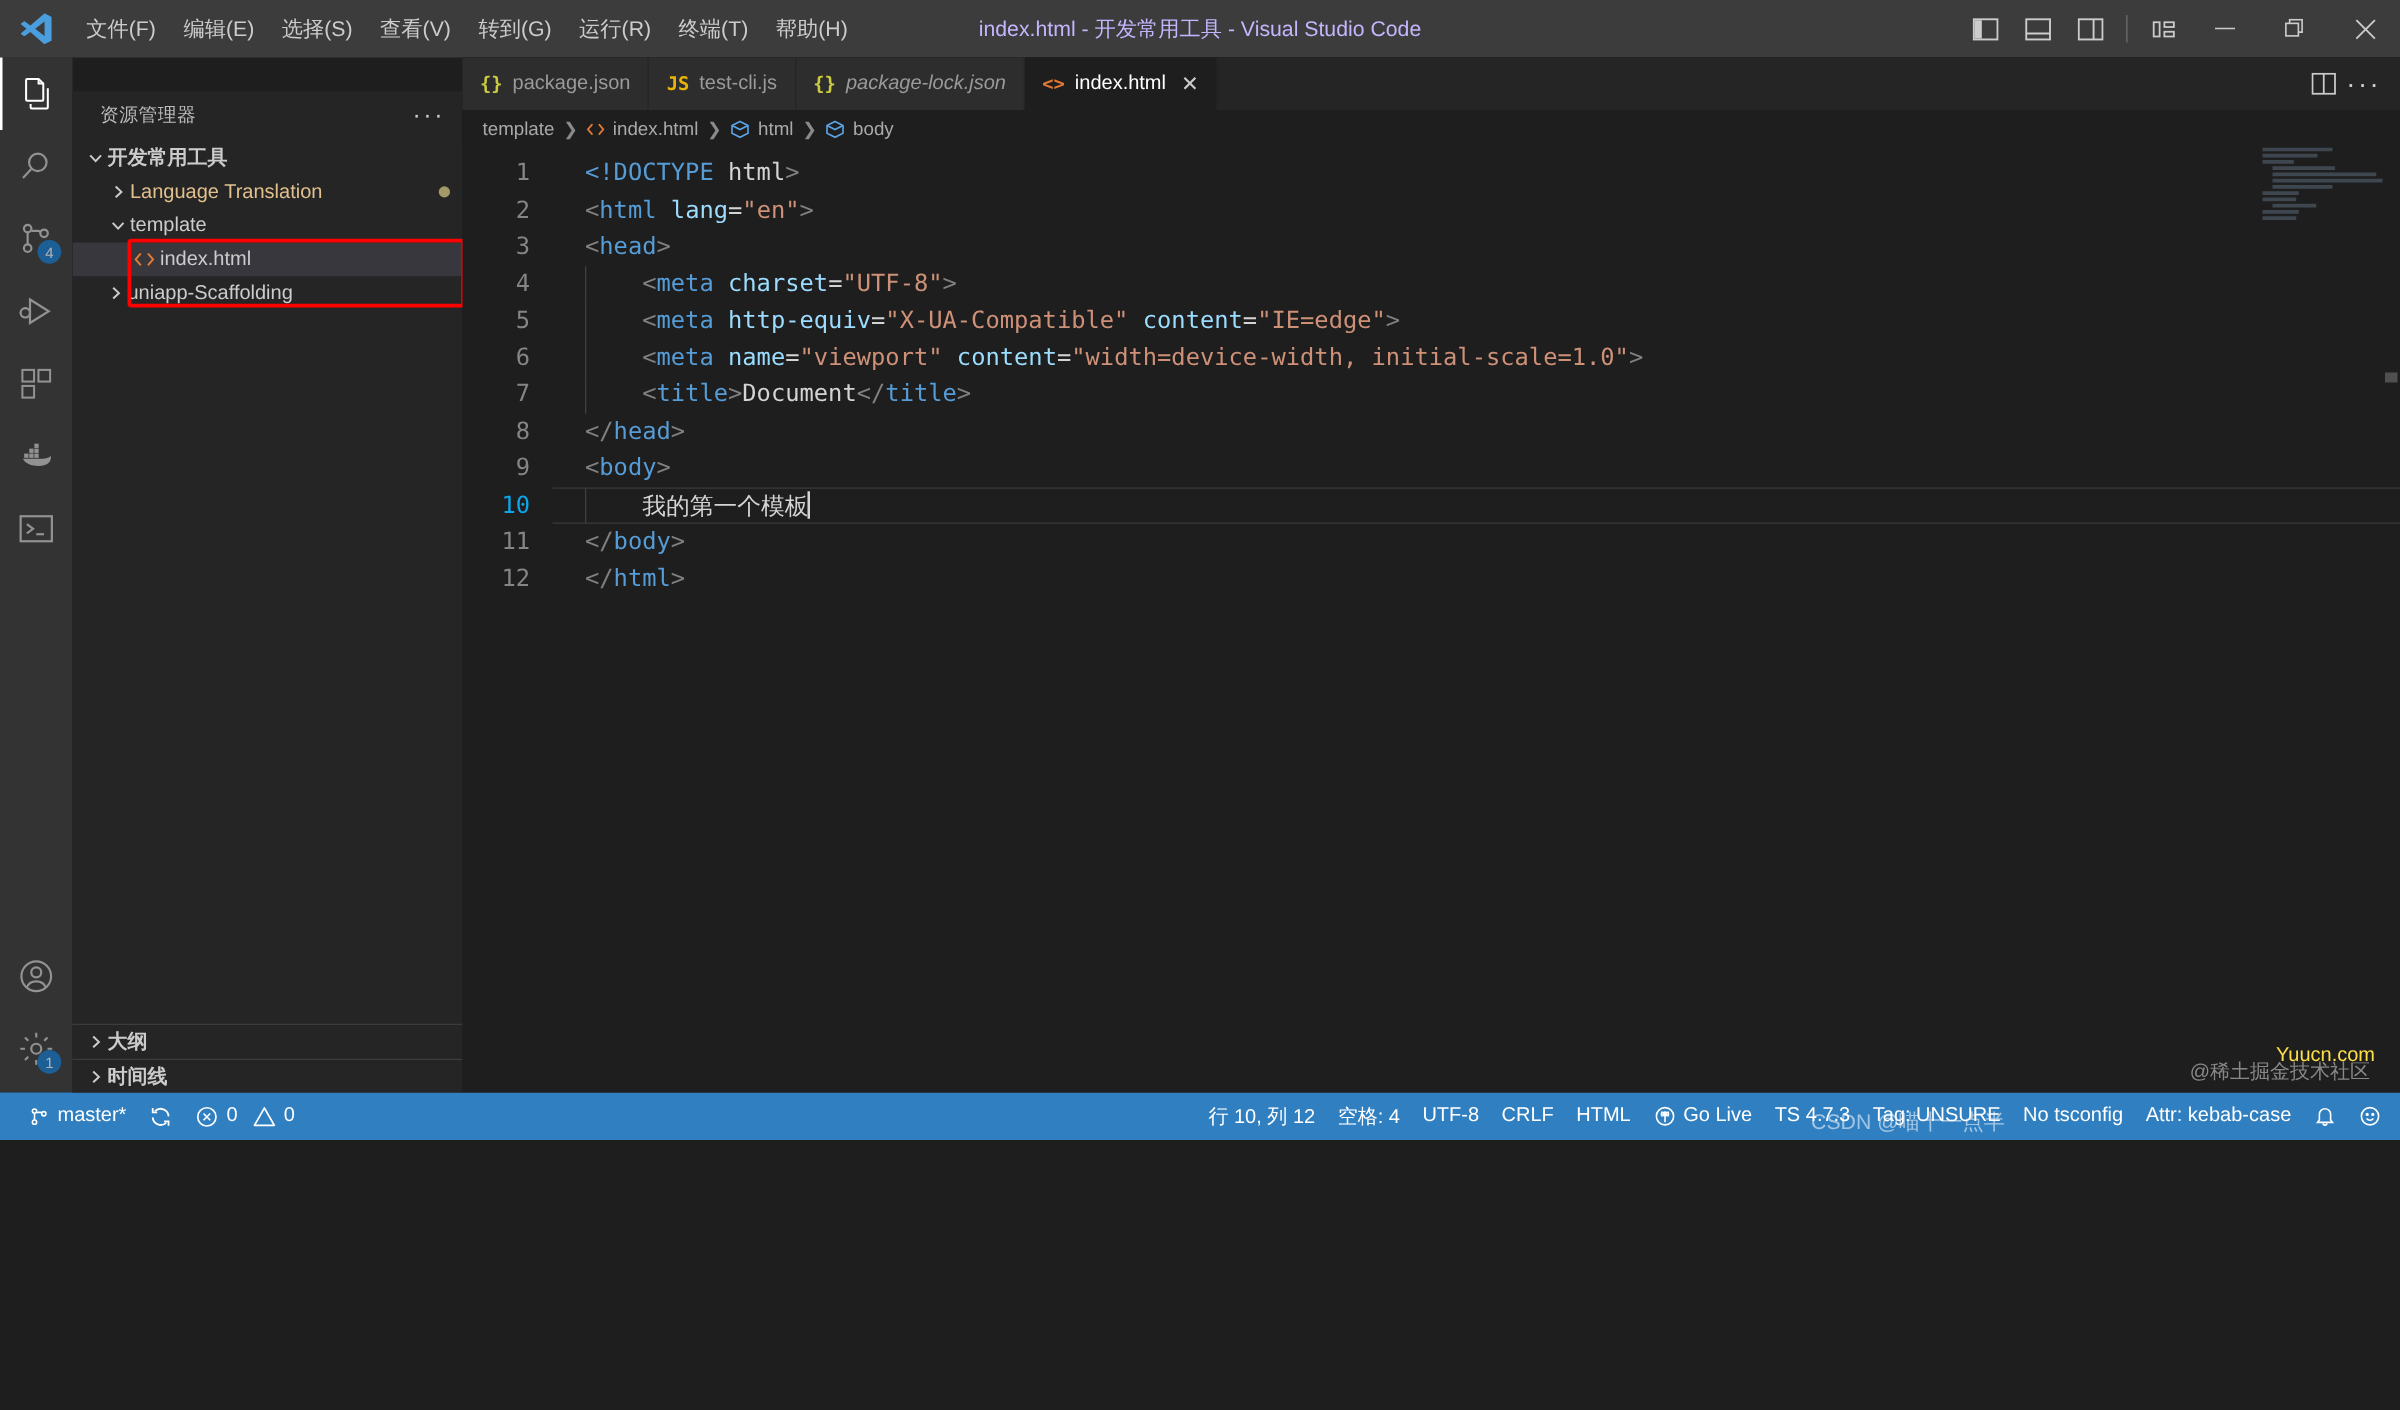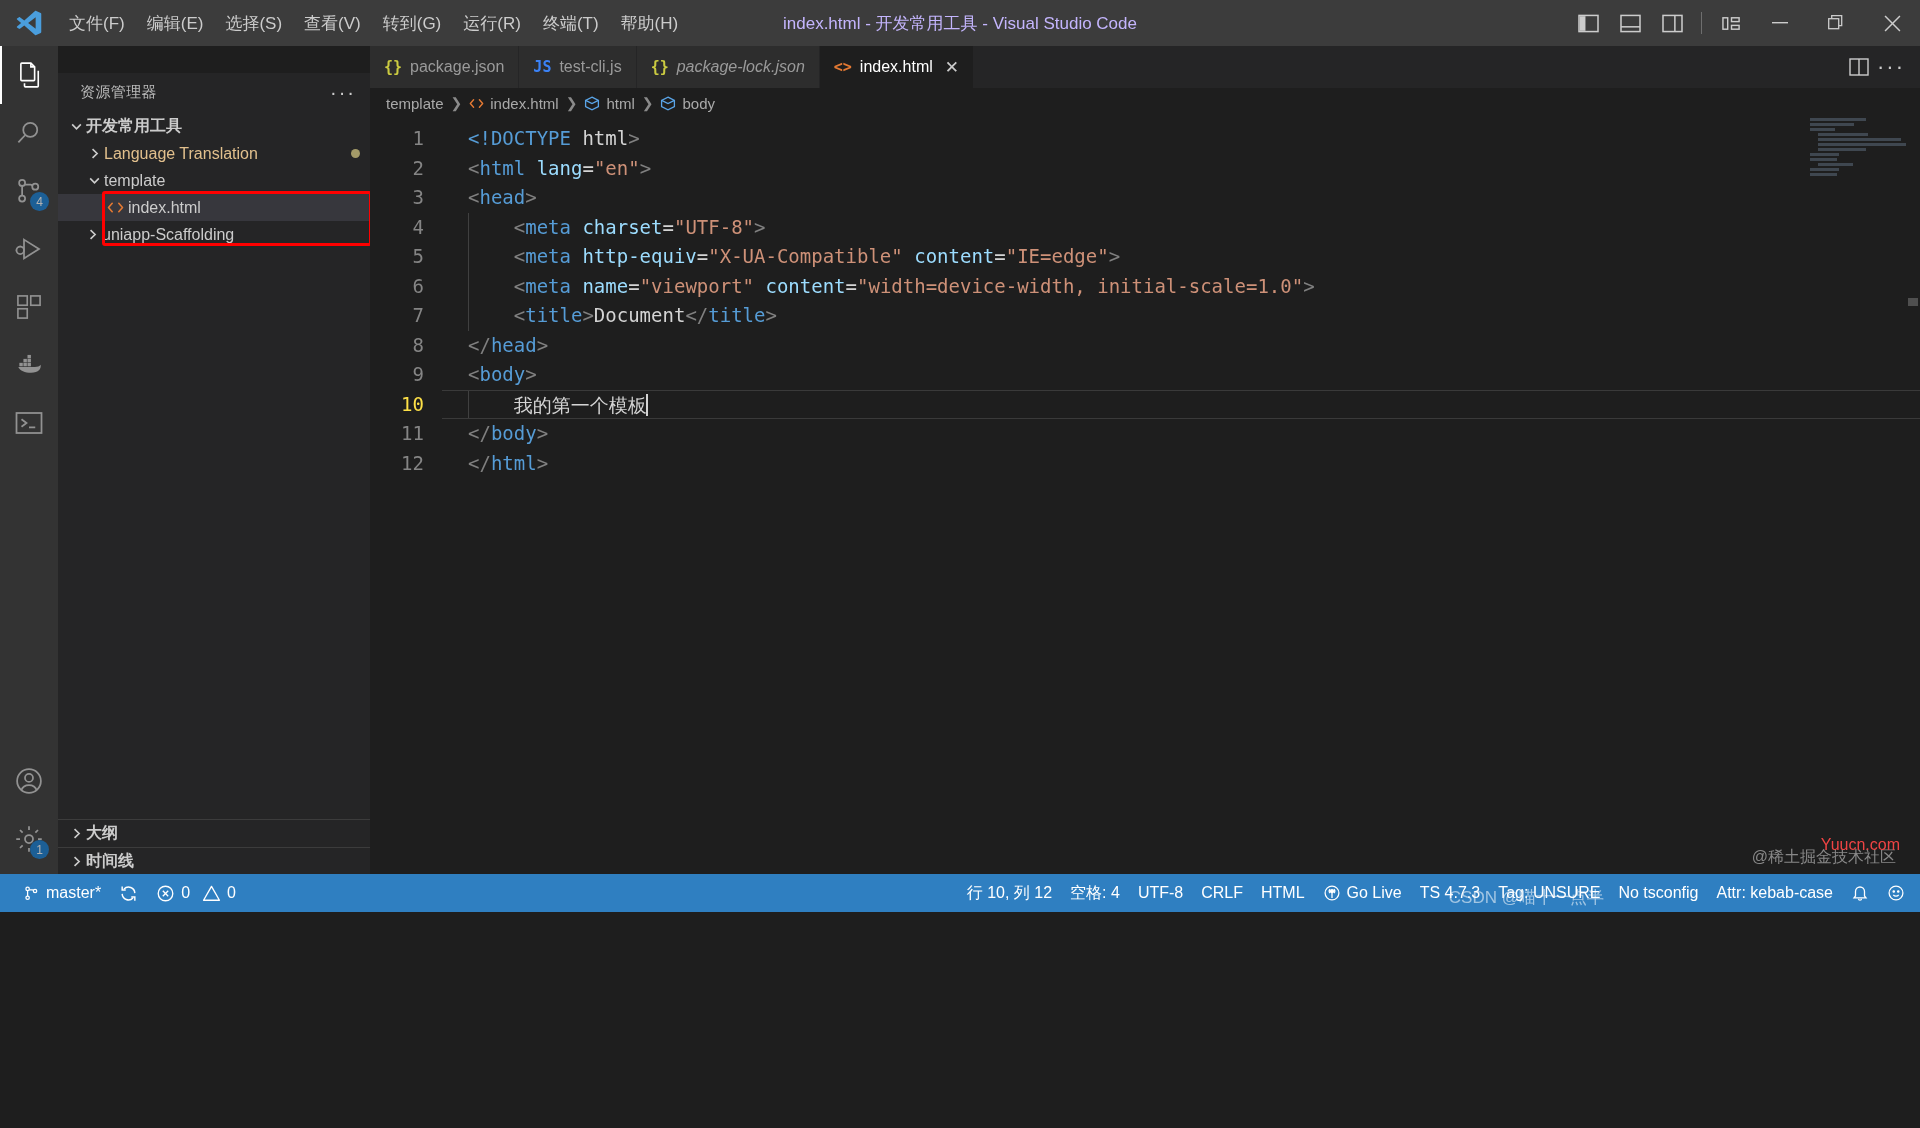--- a/index.html
+++ b/index.html
@@ -112,21 +112,21 @@
   .bc-item { display: flex; align-items: center; gap: 6px; }
   .bc-sep { color: #8a8a8a; font-size: 14px; }
 
   .code-area { flex: 1 1 auto; position: relative; overflow: hidden; display: flex; }
   .gutter {
     width: 72px; flex: 0 0 72px; text-align: right; padding-right: 18px;
     font-family: "DejaVu Sans Mono", monospace; font-size: 19px; color: #858585;
     padding-top: 6px;
   }
   .gutter .ln { height: 29.5px; line-height: 29.5px; }
-  .gutter .ln.active { color: #fde047; }
+  .gutter .ln.active { color: #0ea5e9; }
   .codelines {
     flex: 1 1 auto; position: relative; padding-top: 6px;
     font-family: "DejaVu Sans Mono", monospace; font-size: 19px; color: #d4d4d4;
     white-space: pre;
   }
   .cl { height: 29.5px; line-height: 29.5px; padding-left: 26px; position: relative; }
   .cl.active-line { border-top: 1px solid #3a3a3a; border-bottom: 1px solid #3a3a3a; height: 29.5px; }
   .indent-guide {
     position: absolute; left: 26px; top: 0; bottom: 0; width: 1px; background: #404040;
   }
@@ -162,21 +162,21 @@
 
   .watermark {
     position: absolute; right: 24px; bottom: 44px; font-size: 16px; color: #9b9b9b;
     opacity: .85; pointer-events: none;
   }
   .watermark2 {
     position: absolute; right: 316px; bottom: 3px; font-size: 17px; color: rgba(255,255,255,.55);
     pointer-events: none;
   }
   .watermark3 {
-    position: absolute; right: 20px; bottom: 58px; font-size: 16px; color: #ef4444;
+    position: absolute; right: 20px; bottom: 58px; font-size: 16px; color: #fde047;
     pointer-events: none;
   }
   svg { display: block; }
 </style>
 </head>
 <body>
 
 <div class="app">
 
   <div class="titlebar">
@@ -397,21 +397,21 @@
     </div>
 
     <div class="editor">
 
       <div class="tabsbar">
         <div class="tab">
           <span class="tab-icon" style="color:#cbcb41">{}</span>
           <span class="tab-label">package.json</span>
         </div>
         <div class="tab">
-          <span class="tab-icon" style="color:#3b82f6">JS</span>
+          <span class="tab-icon" style="color:#eab308">JS</span>
           <span class="tab-label">test-cli.js</span>
         </div>
         <div class="tab preview">
           <span class="tab-icon" style="color:#cbcb41">{}</span>
           <span class="tab-label">package-lock.json</span>
         </div>
         <div class="tab active">
           <span class="tab-icon" style="color:#e37933">&lt;&gt;</span>
           <span class="tab-label">index.html</span>
           <span class="tab-close">✕</span>

